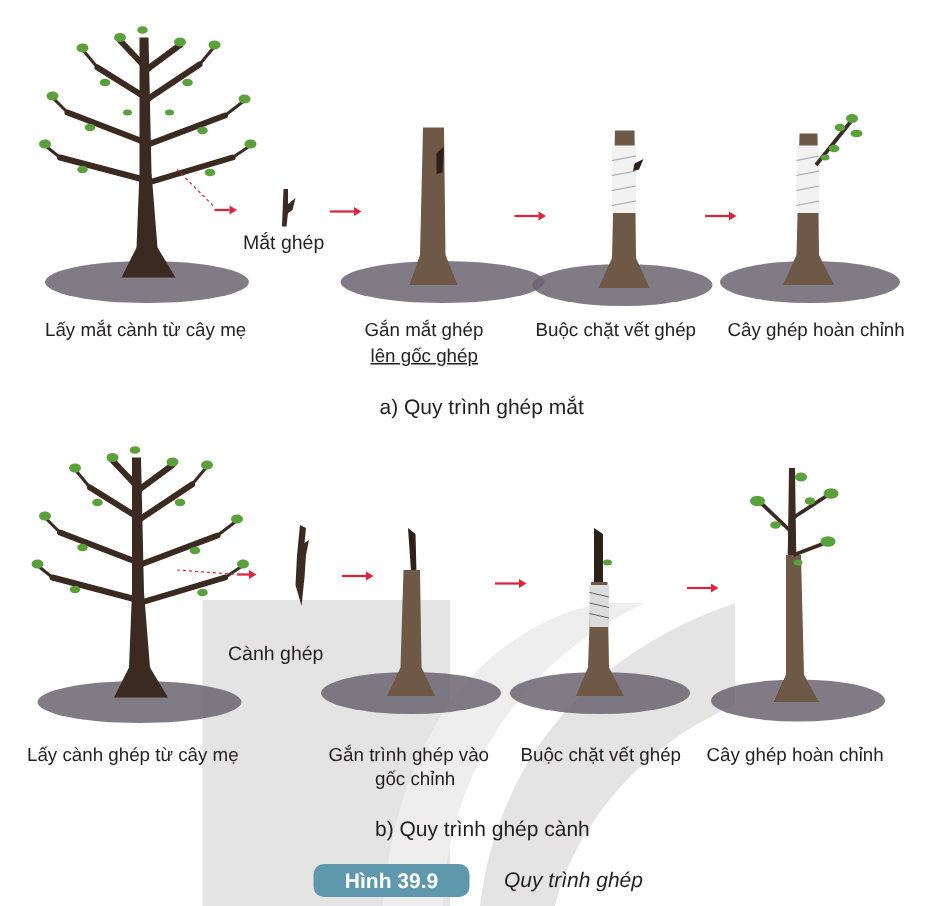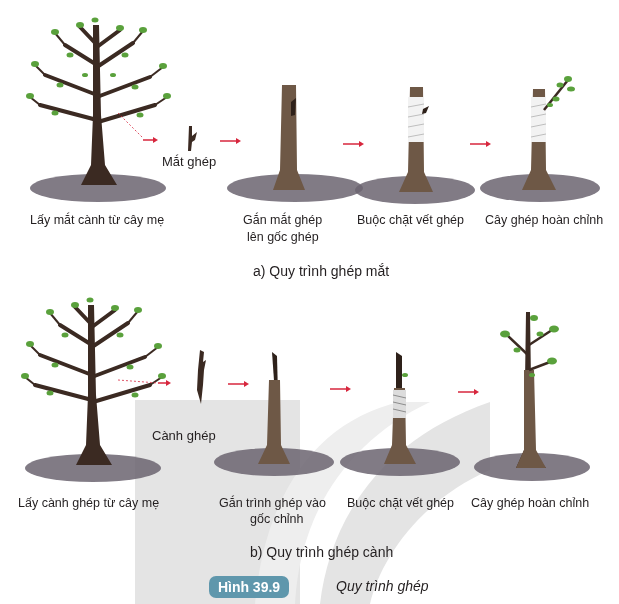--- a/index.html
+++ b/index.html
@@ -1,20 +1,20 @@
 <!DOCTYPE html>
 <html><head>
 <meta charset="utf-8">
 <style>
   html,body{margin:0;padding:0;background:#ffffff;}
   body{width:619px;height:604px;position:relative;overflow:hidden;font-family:"Liberation Sans","DejaVu Sans",sans-serif;color:#231f20;}
   .watermark{position:absolute;left:0;top:0;width:619px;height:604px;pointer-events:none;}
   .lbl{position:absolute;font-size:12.5px;line-height:15px;text-align:center;white-space:nowrap;color:#231f20;}
   .sub{position:absolute;font-size:14px;text-align:center;white-space:nowrap;color:#231f20;}
-  .badge{position:absolute;left:209px;top:576px;width:80px;height:22px;border-radius:7px;background:#5f97ac;color:#fff;font-weight:bold;font-size:14px;line-height:22px;text-align:center;}
+  .badge{position:absolute;left:209px;top:576px;width:104px;height:22px;border-radius:7px;background:#5f97ac;color:#fff;font-weight:bold;font-size:14px;line-height:22px;text-align:center;}
   .cap{position:absolute;left:336px;top:578px;font-size:14px;color:#231f20;white-space:nowrap;font-style:italic;}
   svg{position:absolute;overflow:visible;}
 </style>
 </head>
 <body>
 
 <svg class="watermark" viewBox="0 0 619 604" width="619" height="604" style="left:0;top:0;">
   <path d="M135 400 L300 400 L300 604 L135 604 Z" fill="#e4e4e4"></path>
   <path d="M320 604 C330 520 380 440 490 402 L490 470 C420 500 380 560 370 604 Z" fill="#e4e4e4"></path>
   <path d="M255 604 C265 490 320 420 400 402 L430 402 C350 440 300 510 295 604 Z" fill="#eeeeee"></path>
@@ -124,21 +124,21 @@
         <ellipse cx="90" cy="4" rx="4" ry="3"></ellipse>
         <ellipse cx="82" cy="10" rx="3.5" ry="2.5"></ellipse>
         <ellipse cx="93" cy="14" rx="4" ry="2.5"></ellipse>
         <ellipse cx="78" cy="24" rx="3.5" ry="2.5"></ellipse>
         <ellipse cx="72" cy="30" rx="3" ry="2"></ellipse>
       </g>
   </svg>
 
   <div class="lbl" style="left:30px;top:213px;">Lấy mắt cành từ cây mẹ</div>
   <div class="lbl" style="left:243px;top:213px;">Gắn mắt ghép</div>
-  <div class="lbl" style="left:247px;top:230px;">lên gốc ghép</div>
+  <div class="lbl" style="left:247px;top:230px;text-decoration:underline;">lên gốc ghép</div>
   <div class="lbl" style="left:357px;top:213px;">Buộc chặt vết ghép</div>
   <div class="lbl" style="left:485px;top:213px;">Cây ghép hoàn chỉnh</div>
 
   <div class="sub" style="left:253px;top:263px;">a) Quy trình ghép mắt</div>
 </div>
 
 <div>
 
   <svg style="left:20px;top:285px;" width="150" height="200" viewBox="0 0 150 200">
     <ellipse cx="73" cy="183" rx="68" ry="14" fill="#6b6470" opacity="0.85"></ellipse>

